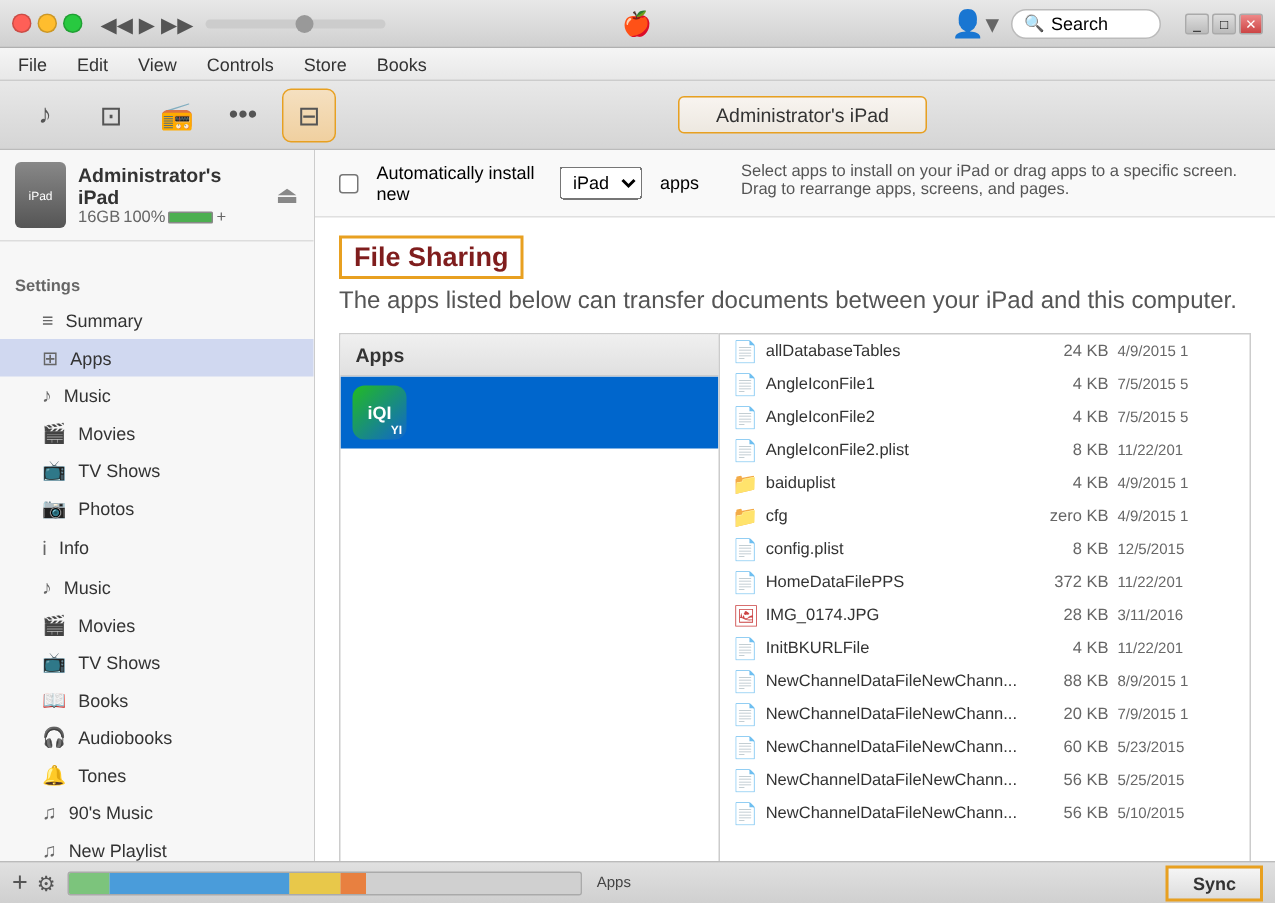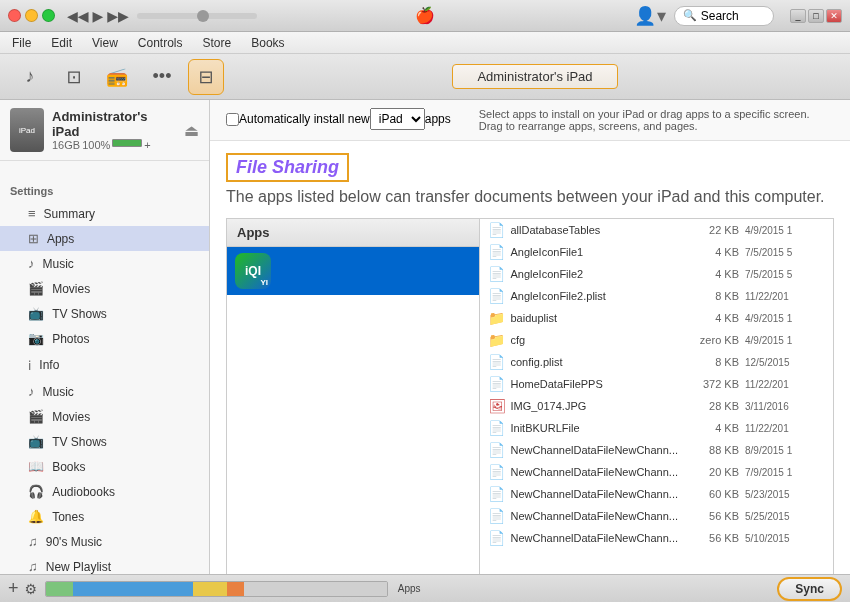--- a/index.html
+++ b/index.html
@@ -105,21 +105,21 @@
     .device-icon {
       width: 34px; height: 44px;
       background: linear-gradient(to bottom, #888, #555);
       border-radius: 4px;
       display: flex; align-items: center; justify-content: center;
       color: white; font-size: 10px;
       position: relative;
     }
     .device-info { flex: 1; }
     .device-name { font-size: 13px; font-weight: bold; color: #333; }
-    .device-meta { font-size: 11px; color: #666; display: flex; gap: 2px; }
+    .device-meta { font-size: 11px; color: #666; display: flex; align-items: center; gap: 2px; }
     .battery-bar { width: 30px; height: 8px; background: #4CAF50; border: 1px solid #888; border-radius: 1px; }
     .sidebar-section-header { padding: 4px 10px; font-size: 11px; color: #666; font-weight: bold; margin-top: 20px; }
     .sidebar-item {
       padding: 5px 10px 5px 28px;
       display: flex; align-items: center; gap: 8px;
       cursor: pointer; color: #333; font-size: 12px;
     }
     .sidebar-item.active { background: #d0d8f0; }
     .sidebar-item-icon { font-size: 13px; color: #666; }
 
@@ -128,30 +128,30 @@
       flex: 1;
       background: white;
       overflow-y: auto;
       position: relative;
     }
     .content-top {
       padding: 8px 16px;
       border-bottom: 1px solid #e0e0e0;
       background: #f9f9f9;
     }
-    .auto-install-row { display: flex; align-items: center; gap: 0; font-size: 12px; }
+    .auto-install-row { display: flex; align-items: center; gap: 12px; font-size: 12px; }
     .auto-install-row select { font-size: 12px; padding: 2px 4px; }
     .install-hint { font-size: 11px; color: #555; margin-left: 20px; }
 
     
     .file-sharing-section { padding: 12px 16px; }
     .file-sharing-title {
-      font-size: 18px; font-weight: bold; color: #8b5cf6;
+      font-size: 18px; font-weight: bold; color: #7f1d1d;
       border: 2px solid #e8a020; display: inline-block;
-      padding: 2px 8px; margin-bottom: 6px; font-style: italic;
+      padding: 2px 8px; margin-bottom: 6px;
     }
     .file-sharing-desc { font-size: 16px; color: #555; margin-bottom: 12px; }
 
     
     .file-sharing-cols { display: flex; gap: 0; height: 380px; }
     .apps-col {
       width: 270px;
       border: 1px solid #ccc;
       border-right: none;
       display: flex; flex-direction: column;
@@ -206,21 +206,21 @@
       display: flex; border-radius: 2px; overflow: hidden;
       border: 1px solid #aaa;
     }
     .usage-segment { height: 100%; }
     .bottom-add { font-size: 18px; color: #555; cursor: pointer; margin-right: 6px; }
     .bottom-settings { font-size: 14px; color: #555; cursor: pointer; margin-right: 8px; }
     .sync-btn {
       padding: 3px 16px;
       background: linear-gradient(to bottom, #f5f5f5, #ddd);
       border: 2px solid #e8a020;
-      border-radius: 12px;
+      border-radius: 0;
       font-size: 12px; font-weight: bold;
       cursor: pointer; color: #333;
       margin-left: 8px;
     }
     .usage-label { font-size: 10px; color: #444; padding: 0 4px; margin-right: 4px; }
 
     
     .sidebar::-webkit-scrollbar { width: 8px; }
     .sidebar::-webkit-scrollbar-track { background: #f0f0f0; }
     .sidebar::-webkit-scrollbar-thumb { background: #ccc; border-radius: 4px; }
@@ -400,21 +400,21 @@
               <span class="app-item-name" style="color:white;"></span>
             </div>
           </div>
         </div>
 
         <div class="docs-col">
           <div class="docs-list" id="docs-list">
           <div class="doc-item">
       <span class="doc-icon">📄</span>
       <span class="doc-name">allDatabaseTables</span>
-      <span class="doc-size">22 KB</span>
+      <span class="doc-size">24 KB</span>
       <span class="doc-date">4/9/2015 1</span>
     </div>
               <div class="doc-item">
       <span class="doc-icon">📄</span>
       <span class="doc-name">AngleIconFile1</span>
       <span class="doc-size">4 KB</span>
       <span class="doc-date">7/5/2015 5</span>
     </div>
               <div class="doc-item">
       <span class="doc-icon">📄</span>

